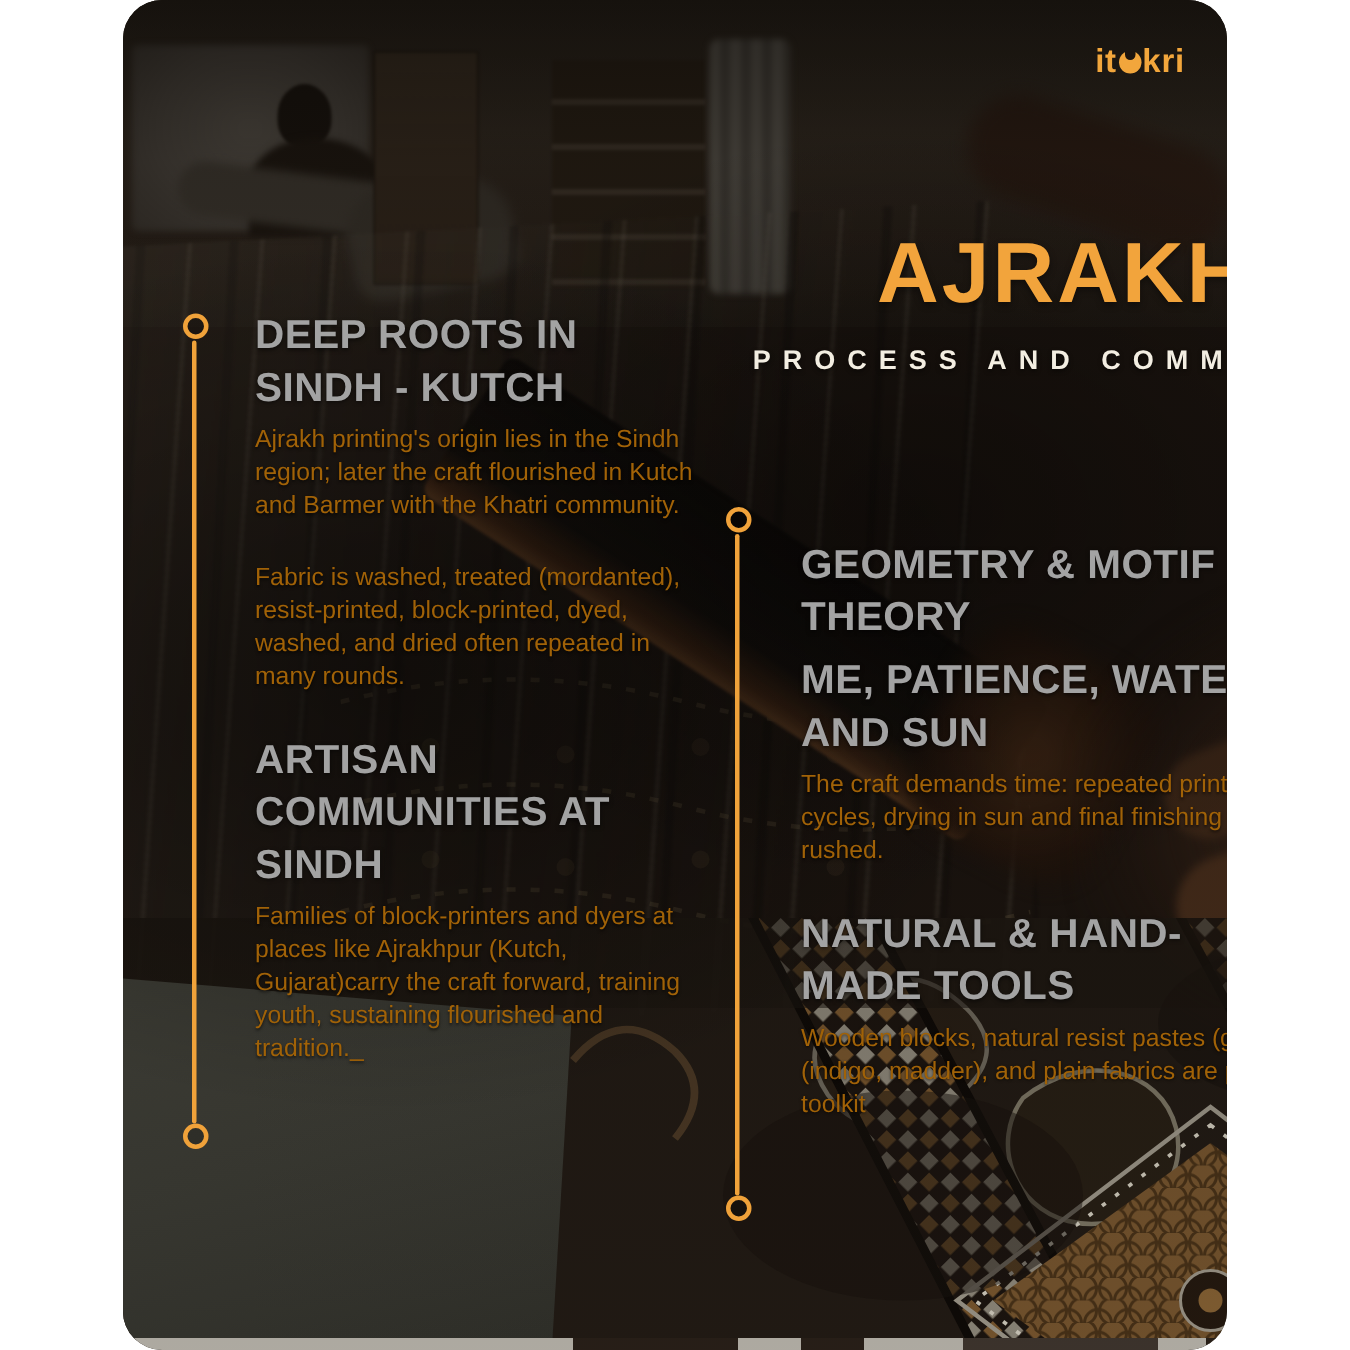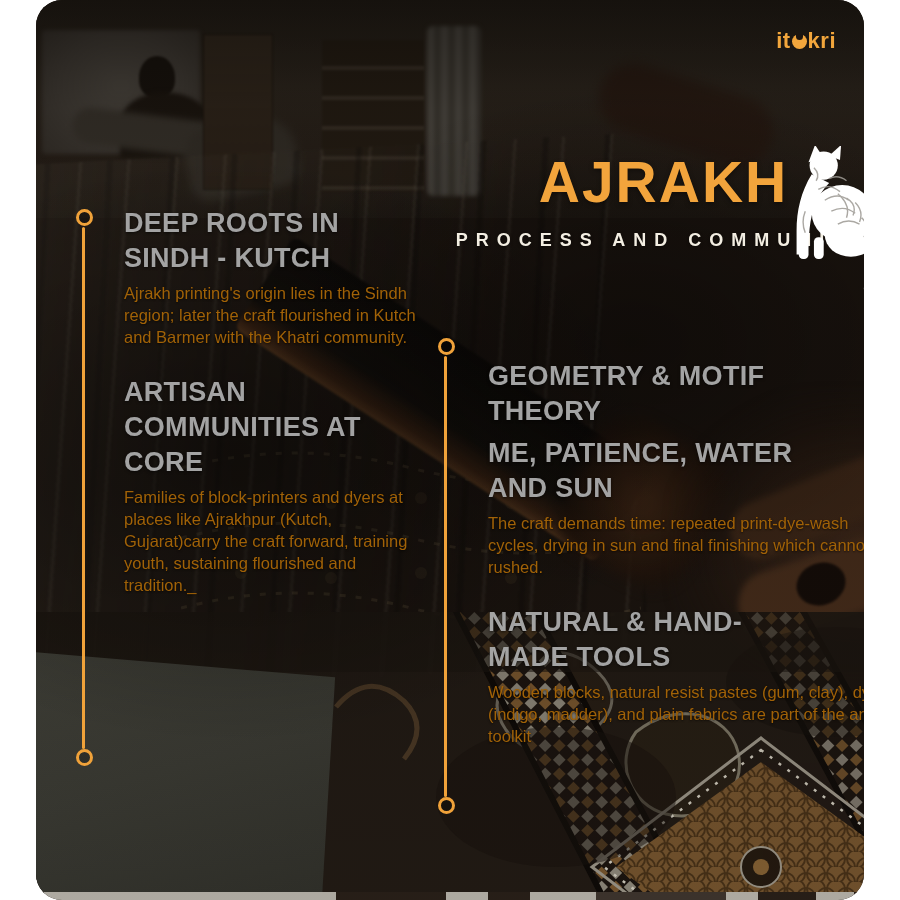--- a/index.html
+++ b/index.html
@@ -1,16 +1,16 @@
 <!DOCTYPE html>
 <html><head>
 <meta charset="utf-8">
 <style>
   html,body{margin:0;padding:0;background:#ffffff;font-family:"Liberation Sans","DejaVu Sans",sans-serif;}
-  #poster{position:relative;width:828px;height:900px;margin:0 auto;background:#1b140f;border-radius:26px;overflow:hidden;}
+  #poster{position:relative;width:736px;height:900px;margin:0 auto;background:#1b140f;border-radius:26px;overflow:hidden;}
 
   
   .bg,.bg *{pointer-events:none;}
   .bg{position:absolute;inset:0;}
   .bg-top-wall{position:absolute;left:0;top:0;width:900px;height:218px;
     background:linear-gradient(180deg,#241e17 0%,#2c251d 40%,#271f18 72%,#1f1913 100%);}
   .bg-window{position:absolute;left:6px;top:30px;width:158px;height:124px;border-radius:4px;filter:blur(2px);
     background:radial-gradient(ellipse at 50% 45%,#4b463f 0%,#403b35 55%,#342f29 100%);}
   .bg-person-head{position:absolute;left:103px;top:56px;width:36px;height:42px;background:#17120d;border-radius:50% 50% 42% 42%;filter:blur(1px);}
   .bg-person-torso{position:absolute;left:84px;top:92px;width:92px;height:66px;background:#1b150f;border-radius:55% 60% 0 0;filter:blur(2px);}
@@ -204,25 +204,26 @@
     <div class="tl-line tl-right-line"></div>
     <div class="tl-ring tl-right-ring-bottom"></div>
 
     <div class="col col-left">
       <section class="sec">
         <h3 class="sec-heading">DEEP ROOTS IN
 SINDH - KUTCH</h3>
         <p class="sec-body">Ajrakh printing's origin lies in the Sindh region; later the craft flourished in Kutch and Barmer with the Khatri community.</p>
       </section>
       <section class="sec">
+        <p class="sec-body">Fabric is washed, treated (mordanted), resist-printed, block-printed, dyed, washed, and dried often repeated in many rounds.</p>
       </section>
       <section class="sec">
         <h3 class="sec-heading">ARTISAN
 COMMUNITIES AT
-CORE</h3>
+SINDH</h3>
         <p class="sec-body">Families of block-printers and dyers at places like Ajrakhpur (Kutch, Gujarat)carry the craft forward, training youth, sustaining flourished and tradition._</p>
       </section>
     </div>
 
     <div class="col col-right">
       <section class="sec">
         <h3 class="sec-heading">GEOMETRY &amp; MOTIF
 THEORY</h3>
       </section>
       <section class="sec">

